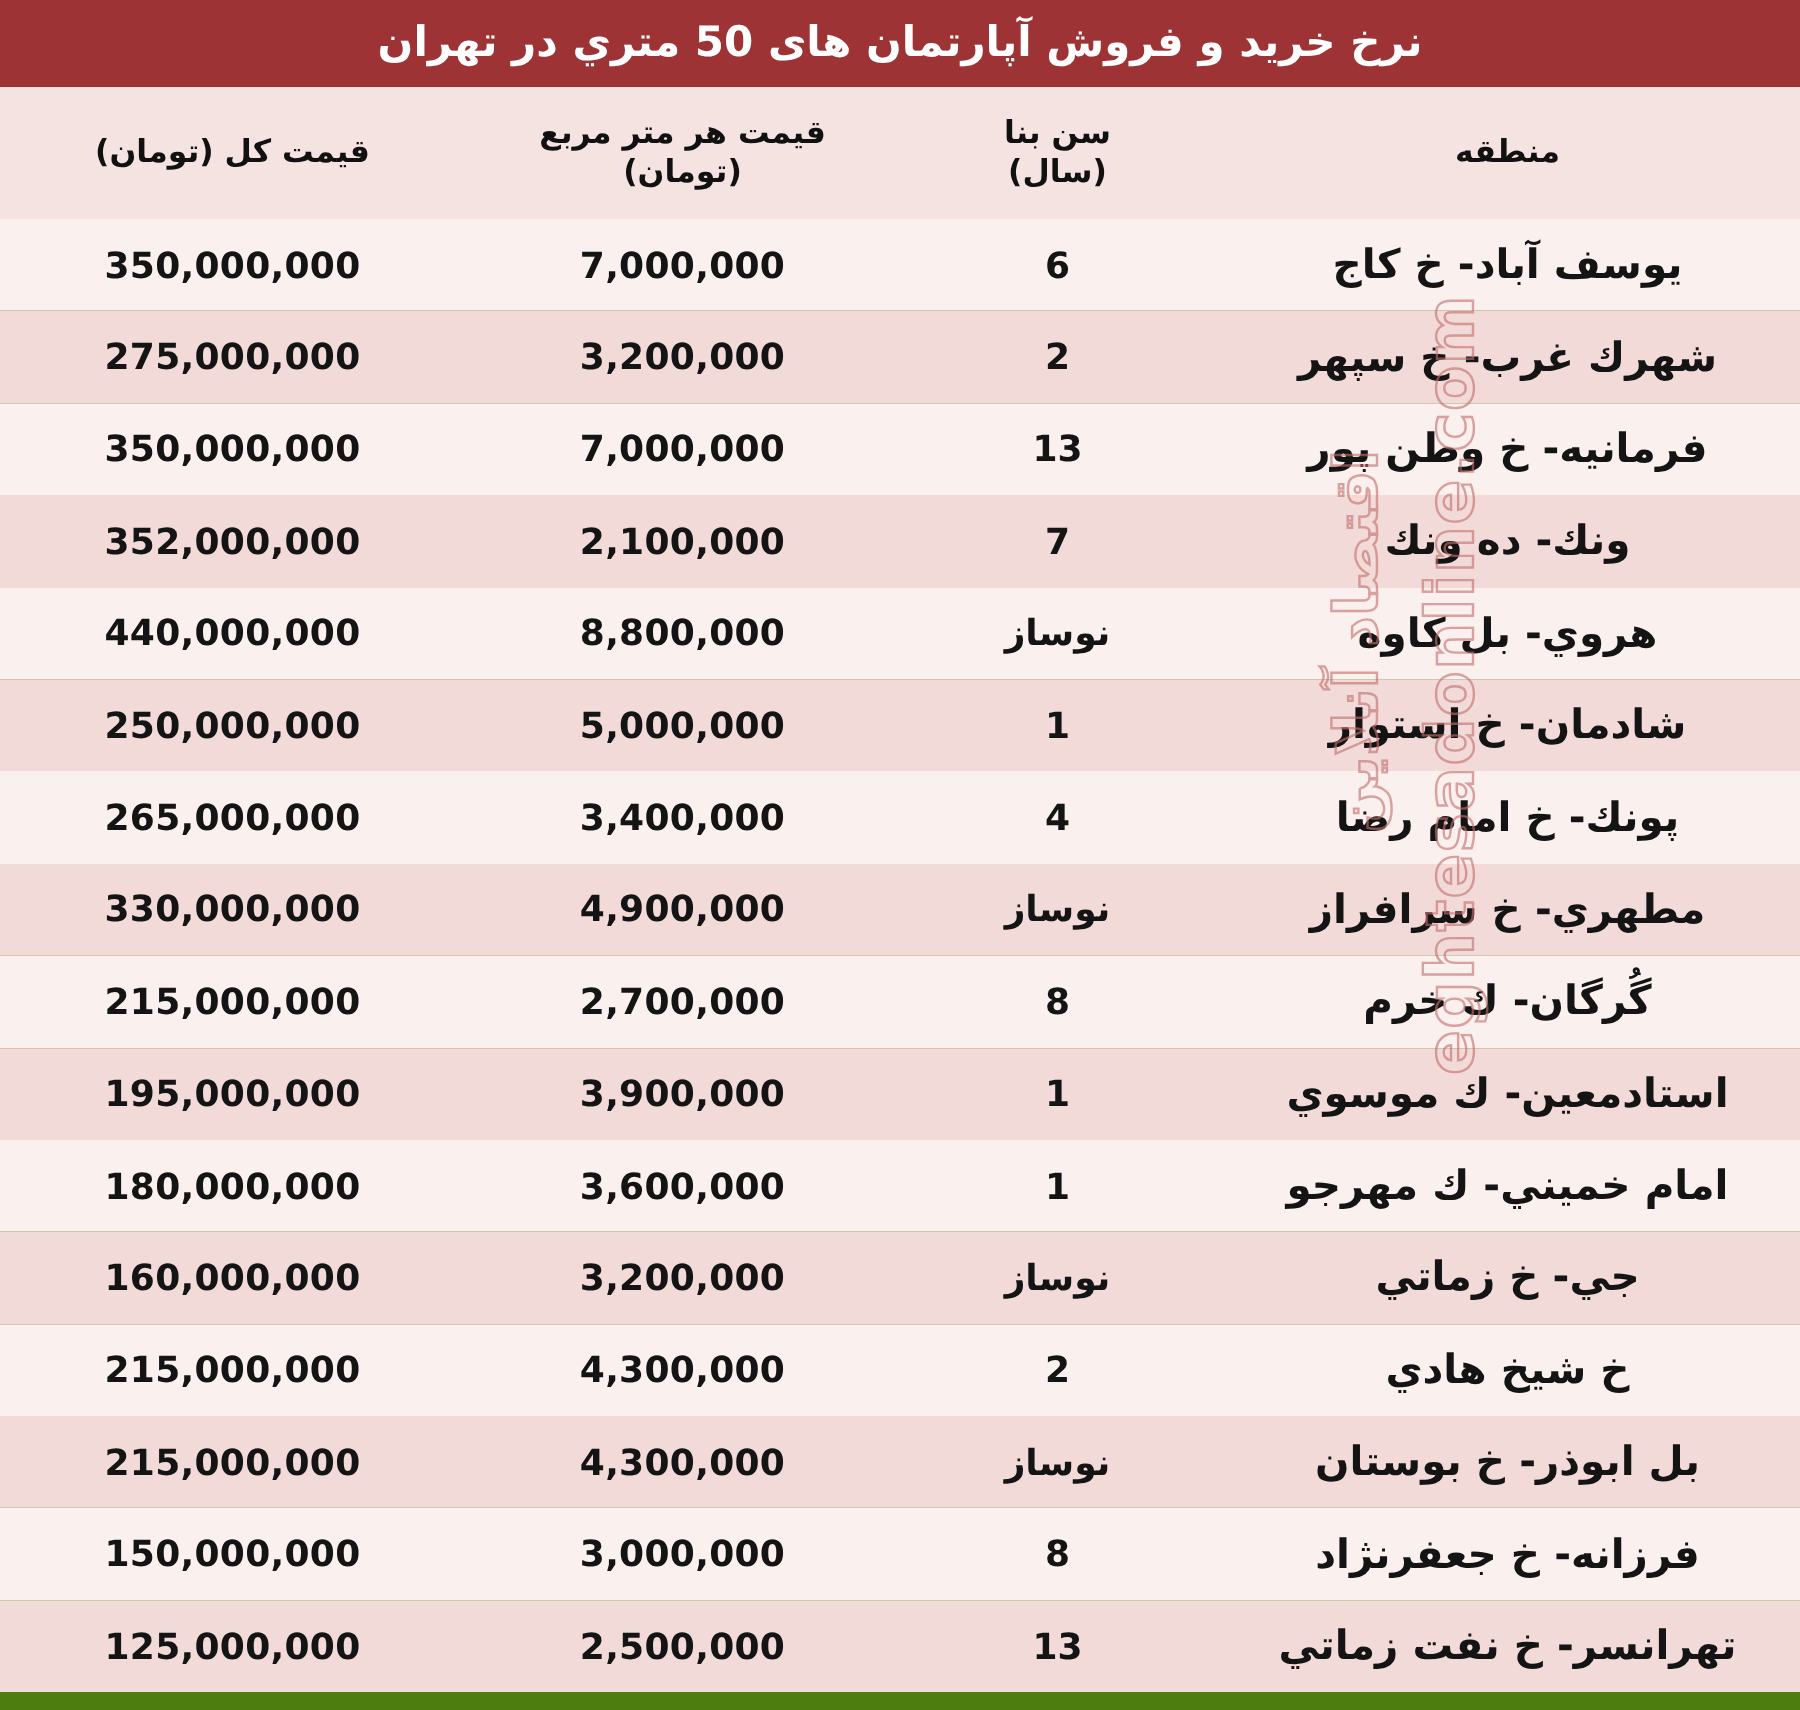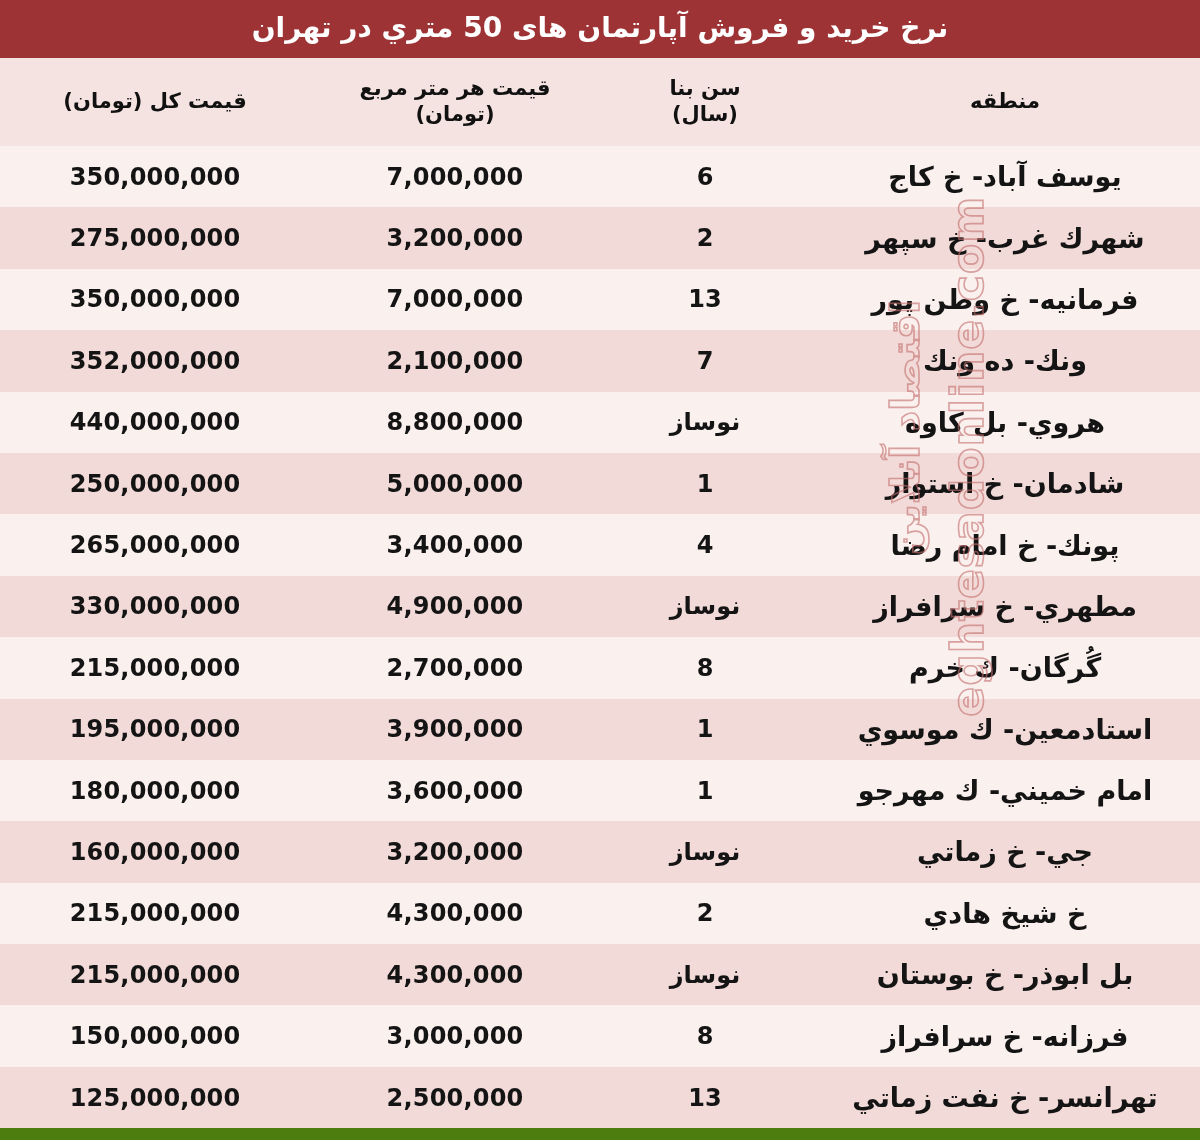--- a/index.html
+++ b/index.html
@@ -252,21 +252,21 @@
           <td class="num">4,300,000</td>
           <td class="num">215,000,000</td>
         </tr>
         <tr class="even">
           <td class="region">بل ابوذر- خ بوستان</td>
           <td class="age">نوساز</td>
           <td class="num">4,300,000</td>
           <td class="num">215,000,000</td>
         </tr>
         <tr class="odd">
-          <td class="region">فرزانه- خ سرافراز</td>
+          <td class="region">فرزانه- خ جعفرنژاد</td>
           <td class="age">8</td>
           <td class="num">3,000,000</td>
           <td class="num">150,000,000</td>
         </tr>
         <tr class="even">
           <td class="region">تهرانسر- خ نفت زماتي</td>
           <td class="age">13</td>
           <td class="num">2,500,000</td>
           <td class="num">125,000,000</td>
         </tr>

